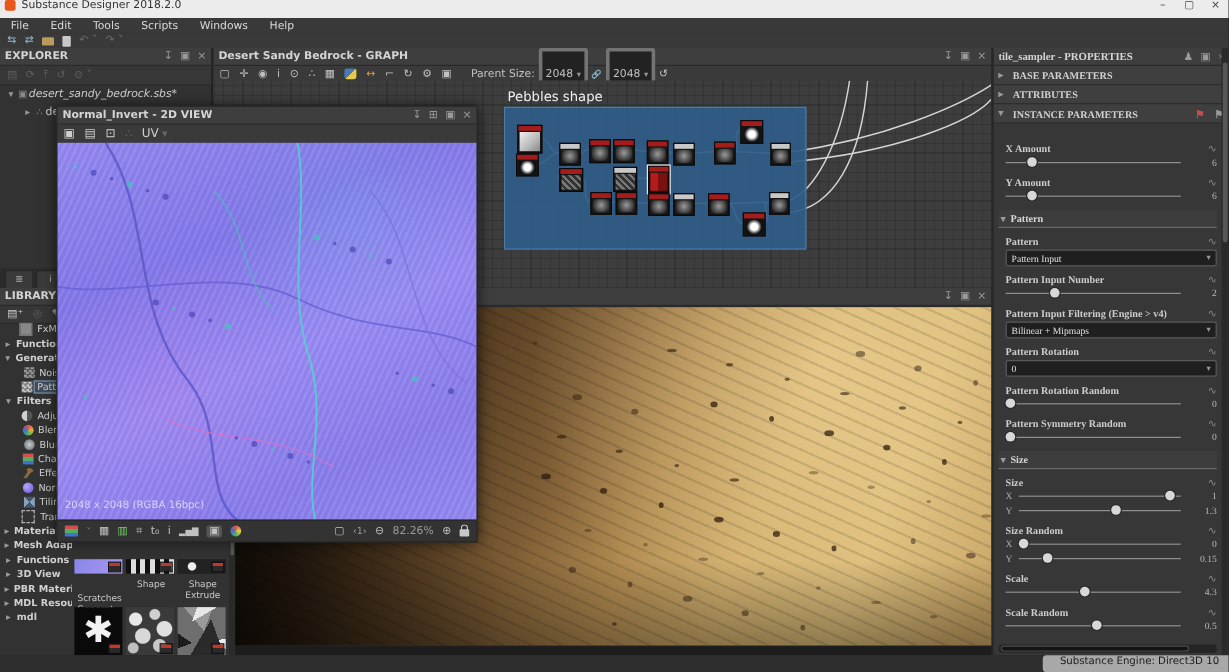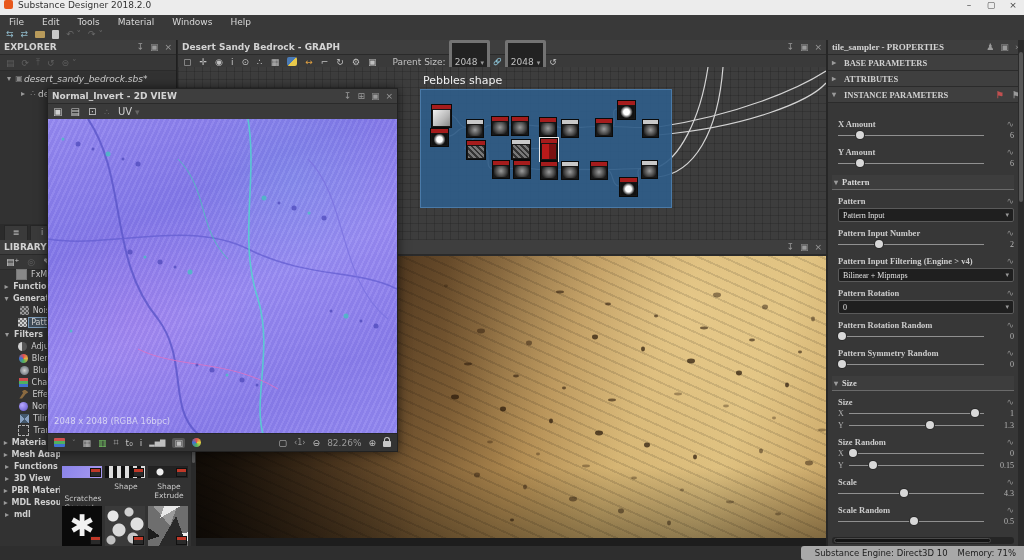--- a/index.html
+++ b/index.html
@@ -155,42 +155,42 @@
   #nmapinfo{position:absolute;left:6px;bottom:8px;font-size:8.5px;color:rgba(235,235,245,.75);}
   #v2dbar{position:absolute;left:0;bottom:0;right:0;height:17px;background:#333;display:flex;align-items:center;gap:7px;padding:0 6px;border-top:1px solid #262626;}
   #v2dbar span{font-size:9px;color:#c0c0c0;}
   #v2dbar .layers{width:11px;height:9px;background:linear-gradient(#d05050 33%,#50b060 33% 66%,#4070d0 66%);border-radius:1px;}
   .active-ic{background:#555;border-radius:2px;padding:0 2px;}
   #v2dbar .sp{flex:1;}
   .lock{width:8px;height:6px;background:#c8c8c8;border-radius:1px;position:relative;margin-top:3px;}
   .lock:before{content:"";position:absolute;left:1px;top:-4px;width:4px;height:4px;border:1.5px solid #c8c8c8;border-bottom:none;border-radius:3px 3px 0 0;}
   
   #statusbar{left:0;top:546px;width:1024px;height:14px;background:#2e2e2e;display:flex;align-items:center;}
-  #statusright{margin-left:auto;height:14px;background:#a8a8a8;color:#1c1c1c;display:flex;align-items:center;gap:10px;padding:0 8px 0 14px;font-size:8.5px;border-radius:3px 0 0 3px;}
+  #statusright{margin-left:auto;height:14px;background:#a8a8a8;color:#1c1c1c;display:flex;align-items:center;gap:10px;padding:0 8px 0 14px;font-size:8.5px;border-radius:3px 0 0 3px;flex-direction:column;}
 </style>
 </head>
 <body>
 
 <div id="app">
 
   <div id="titlebar" class="abs">
     <div id="applogo"></div>
     <span class="t">Substance Designer 2018.2.0</span>
     <div id="wincontrols">
         <span>–</span>
         <span>▢</span>
         <span>×</span>
       </div>
   </div>
 
   <div id="menubar" class="abs">
       <span class="menu-item">File</span>
       <span class="menu-item">Edit</span>
       <span class="menu-item">Tools</span>
-      <span class="menu-item">Material</span>
+      <span class="menu-item">Scripts</span>
       <span class="menu-item">Windows</span>
       <span class="menu-item">Help</span>
     </div>
 
   <div id="maintoolbar" class="abs">
     <span>⇆</span>
     <span>⇄</span>
     <span class="folder"></span>
     <span class="file"></span>
     <span class="gray">↶ ˅</span>

